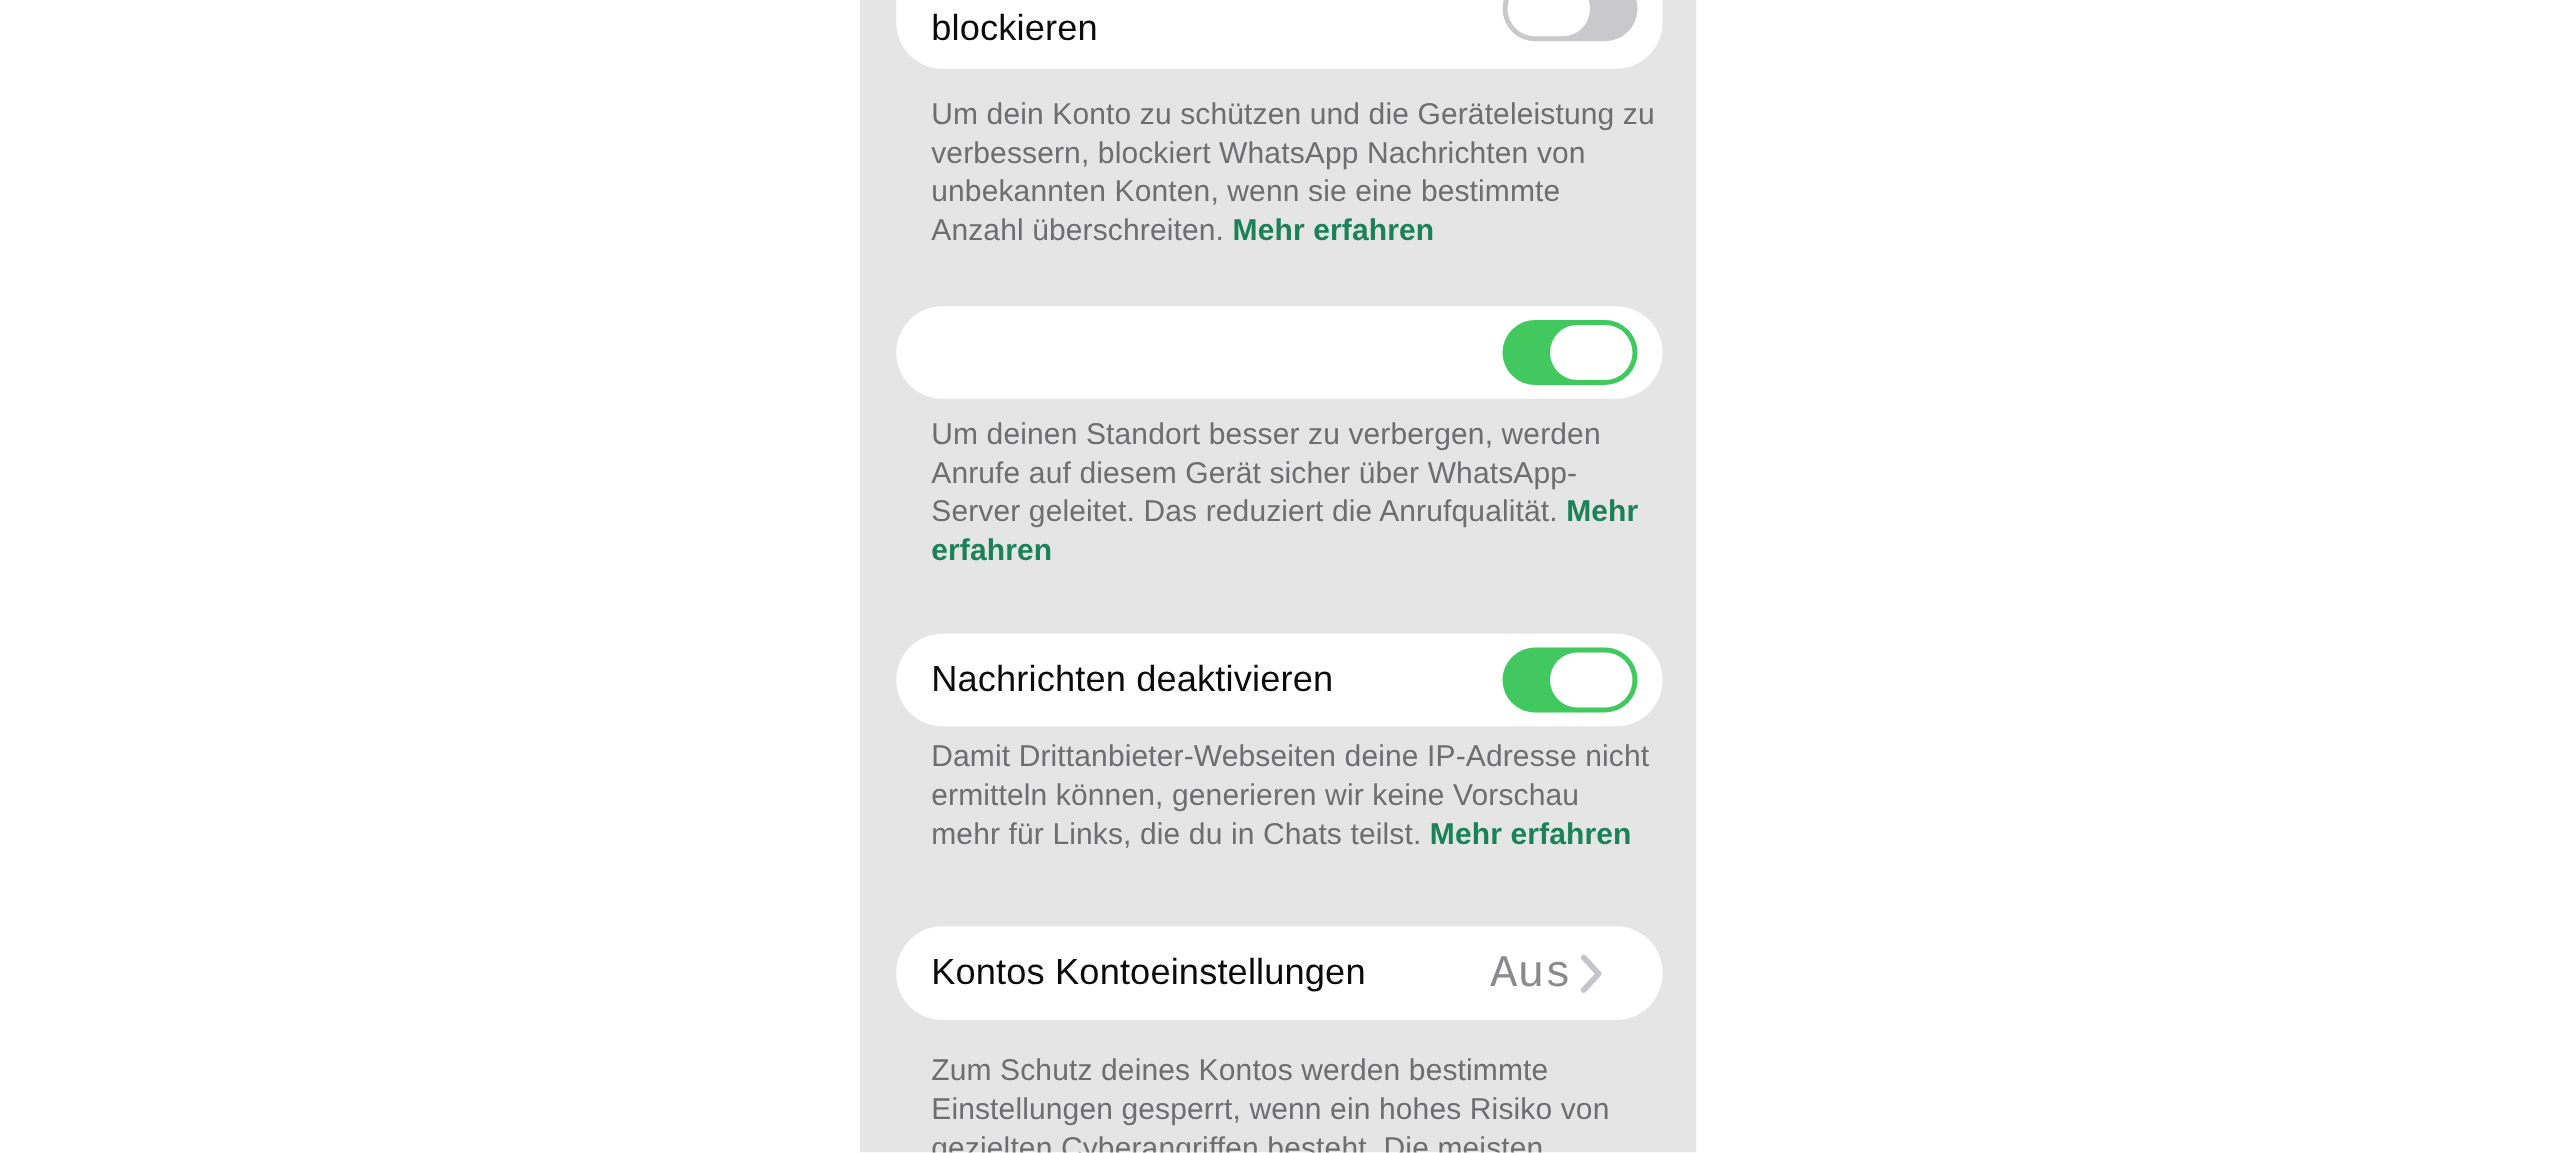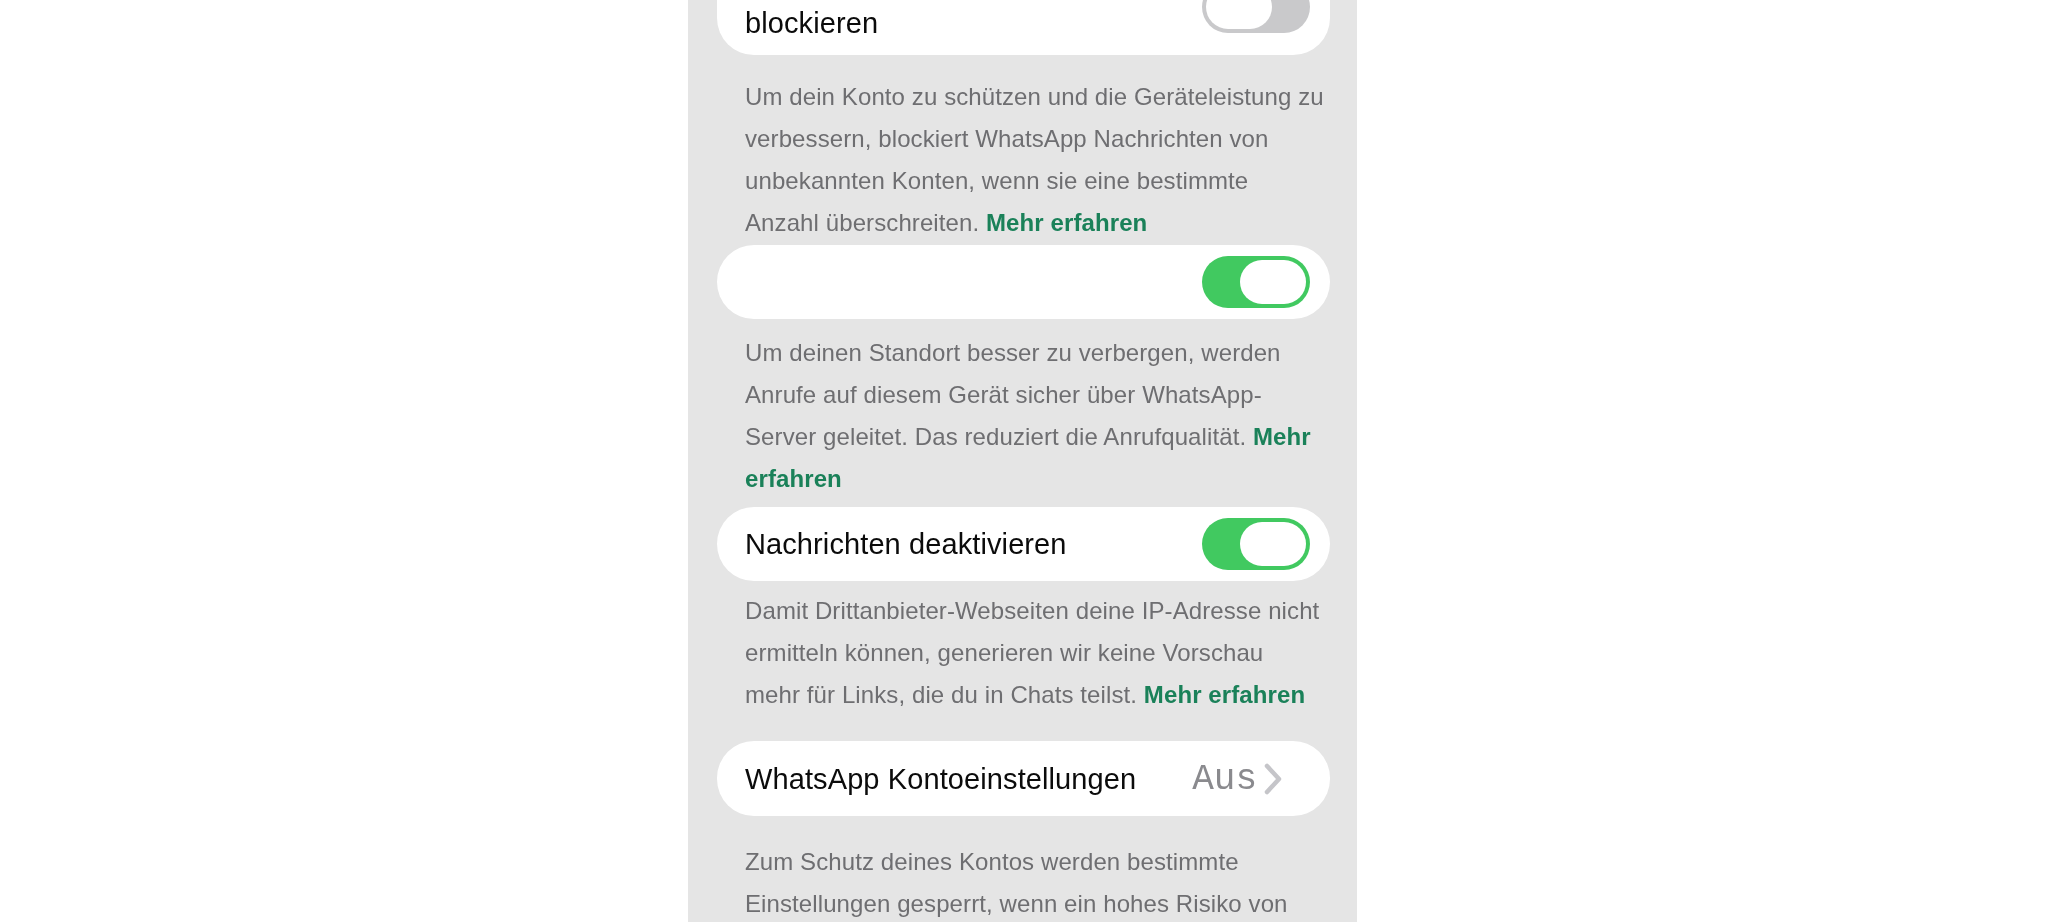--- a/index.html
+++ b/index.html
@@ -75,21 +75,21 @@
     transform: translateY(-50%);
     width: 20px; height: 34px;
   }
 
   .desc {
     position: absolute;
     left: 57px;
     width: 580px;
     margin: 0;
     font-size: 24px;
-    line-height: 42px;
+    line-height: 31px;
     color: #6E6E71;
     letter-spacing: 0.1px;
   }
   .desc-1 { top: 76px; }
   .desc-2 { top: 332px; }
   .desc-3 { top: 590px; }
   .desc-4 { top: 841px; }
   .learn-link {
     color: #1A8159;
     font-weight: 700;
@@ -134,21 +134,21 @@
       <div class="knob"></div>
     </div>
   </div>
 
   <p class="desc desc-3">
     <span>Damit Drittanbieter-Webseiten deine IP-Adresse nicht ermitteln können, generieren wir keine Vorschau mehr für Links, die du in Chats teilst.</span>
     <a class="learn-link">Mehr erfahren</a>
   </p>
 
   <div class="card card-strict">
-    <div class="row-label centered">WhatsApp Kontoeinstellungen</div>
+    <div class="row-label centered">Kontos Kontoeinstellungen</div>
     <div class="row-value">Aus</div>
     <svg class="chevron" viewBox="0 0 20 34">
       <polyline points="4,4 16,17 4,30" fill="none" stroke="#C5C5C9" stroke-width="4.5" stroke-linecap="round" stroke-linejoin="round"></polyline>
     </svg>
   </div>
 
   <p class="desc desc-4">
     <span>Zum Schutz deines Kontos werden bestimmte Einstellungen gesperrt, wenn ein hohes Risiko von gezielten Cyberangriffen besteht. Die meisten</span>
   </p>
 

